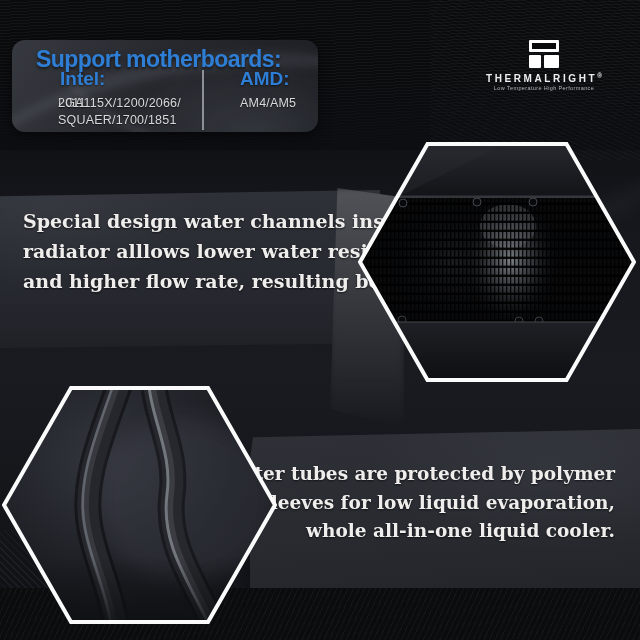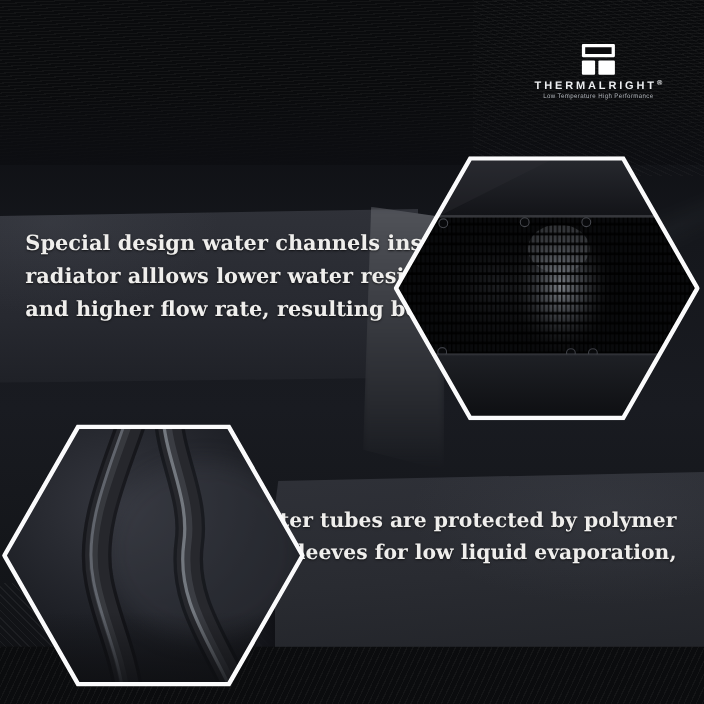--- a/index.html
+++ b/index.html
@@ -89,40 +89,55 @@
 
   <div class="zone-top"></div>
   <div class="tex-tr"></div>
   <div class="swirl-band"></div>
   <div class="panel-left"></div>
   <div class="panel-right"></div>
   <div class="tex-bl"></div>
   <div class="tex-bottom"></div>
   <div class="gray-blob"></div>
 
+  <div class="banner">
+    <div class="smoke1"></div>
+    <div class="smoke2"></div>
+    <div class="smoke3"></div>
+    <div class="banner-title">Support motherboards:</div>
+    <div class="cpu-label lbl-intel">Intel:</div>
+    <div class="cpu-lines ln-intel">
+      <div>LGA115X/1200/2066/</div>
+      <div>2011 SQUAER/1700/1851</div>
+    </div>
+    <div class="divider"></div>
+    <div class="cpu-label lbl-amd">AMD:</div>
+    <div class="cpu-lines ln-amd">AM4/AM5</div>
+  </div>
 
   <div class="brand">
     <div class="brand-icon">
       <div class="bi-top"></div>
       <div class="bi-bl"></div>
       <div class="bi-br"></div>
     </div>
     <div class="brand-name"><span style="position:relative">THERMALRIGHT</span><span class="brand-reg">®</span></div>
     <div class="brand-tag">Low Temperature High Performance</div>
   </div>
 
   <div class="para para-left">
     <div>Special design water channels inside</div>
     <div>radiator alllows lower water resistance</div>
     <div>and higher flow rate, resulting better</div>
   </div>
 
   <div class="para para-right">
     <div>Water tubes are protected by polymer</div>
     <div>sleeves for low liquid evaporation,</div>
+    <div>whole all-in-one liquid cooler.</div>
   </div>
 
   <svg class="hex hex-radiator" width="278" height="240" viewBox="0 0 278 240">
     <defs>
       <clipPath id="hexClipR">
           <polygon points="69.5,2 208.5,2 276,120 208.5,238 69.5,238 2,120"></polygon>
         </clipPath>
       <linearGradient id="gTopR" x1="0" y1="0" x2="0" y2="1">
         <stop offset="0" stop-color="#27292f"></stop>
           <stop offset="1" stop-color="#121317"></stop>

